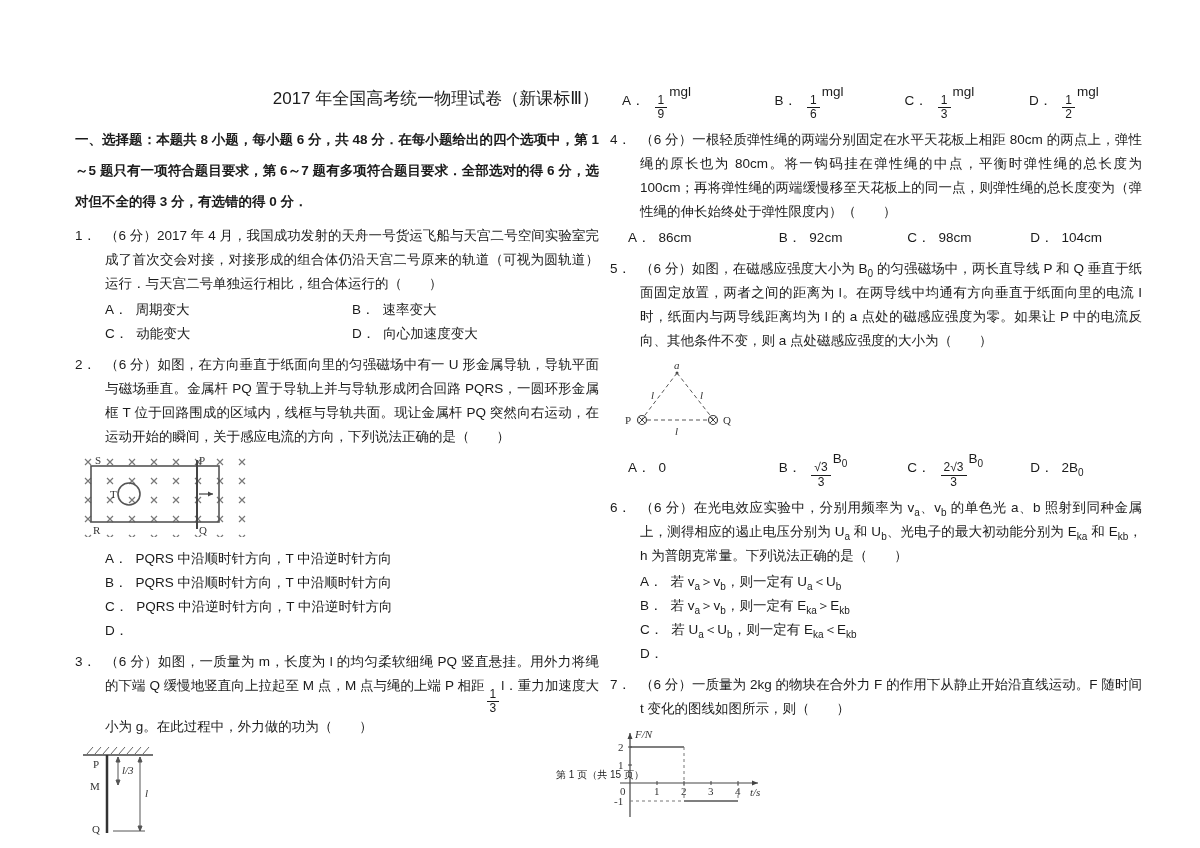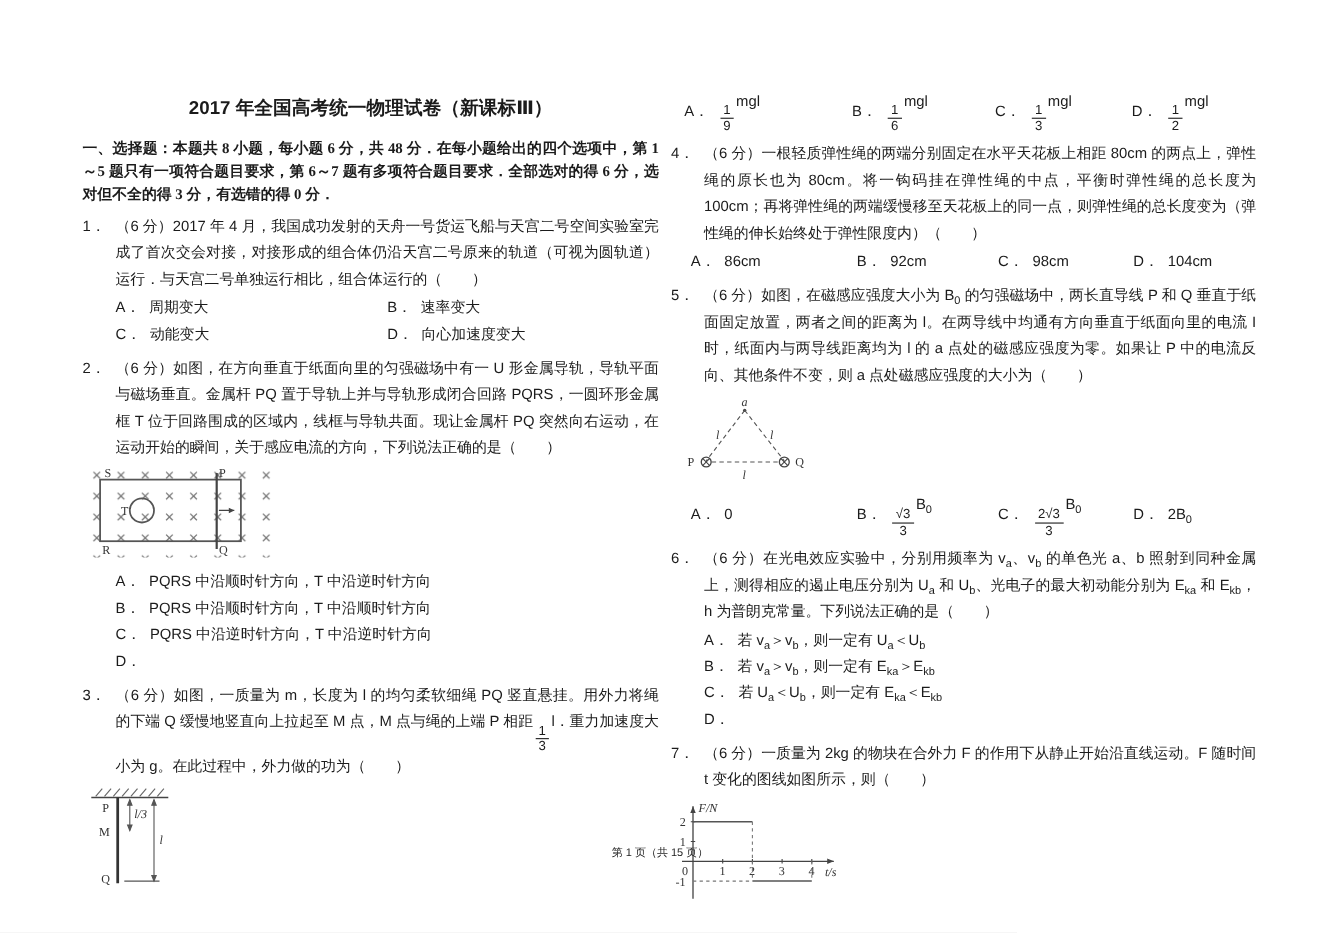--- a/index.html
+++ b/index.html
@@ -4,22 +4,22 @@
 <style>
   html,body{margin:0;padding:0;background:#e8e8e8;}
   .page{
     position:relative;width:1200px;height:848px;background:#ffffff;
     font-family:"Liberation Sans","DejaVu Sans",sans-serif;
     color:#1b1b1b;overflow:hidden;
   }
   .col{position:absolute;font-size:13.5px;line-height:24px;}
   .col-left{left:75px;top:86px;width:524px;}
   .col-right{left:610px;top:78px;width:532px;}
-  .title{text-align:center;font-weight:bold;font-size:17px;line-height:26px;margin-bottom:12px;}
-  .intro{font-weight:bold;text-align:justify;line-height:21px;font-family:Liberation Serif, serif;}
+  .title{text-align:right;font-weight:normal;font-size:17px;line-height:26px;margin-bottom:12px;}
+  .intro{font-weight:bold;text-align:justify;line-height:31px;}
   .q{display:flex;margin-top:7px;}
   .qnum{width:30px;flex:none;}
   .qbody{flex:1;text-align:justify;}
   .opts-grid2{display:grid;grid-template-columns:1fr 1fr;margin-left:30px;margin-top:2px;}
   .opts-lines{margin-left:30px;margin-top:2px;}
   .opts-row4{display:grid;grid-template-columns:1.35fr 1.15fr 1.1fr 1fr;margin-left:18px;margin-top:2px;align-items:center;}
   .opt{display:flex;align-items:center;}
   .olabel{margin-right:8px;flex:none;}
   .frac{display:inline-flex;flex-direction:column;align-items:center;vertical-align:-8px;line-height:1.1;font-size:12px;margin:0 2px;}
   .frac .num{border-bottom:1px solid currentColor;padding:0 3px;}

